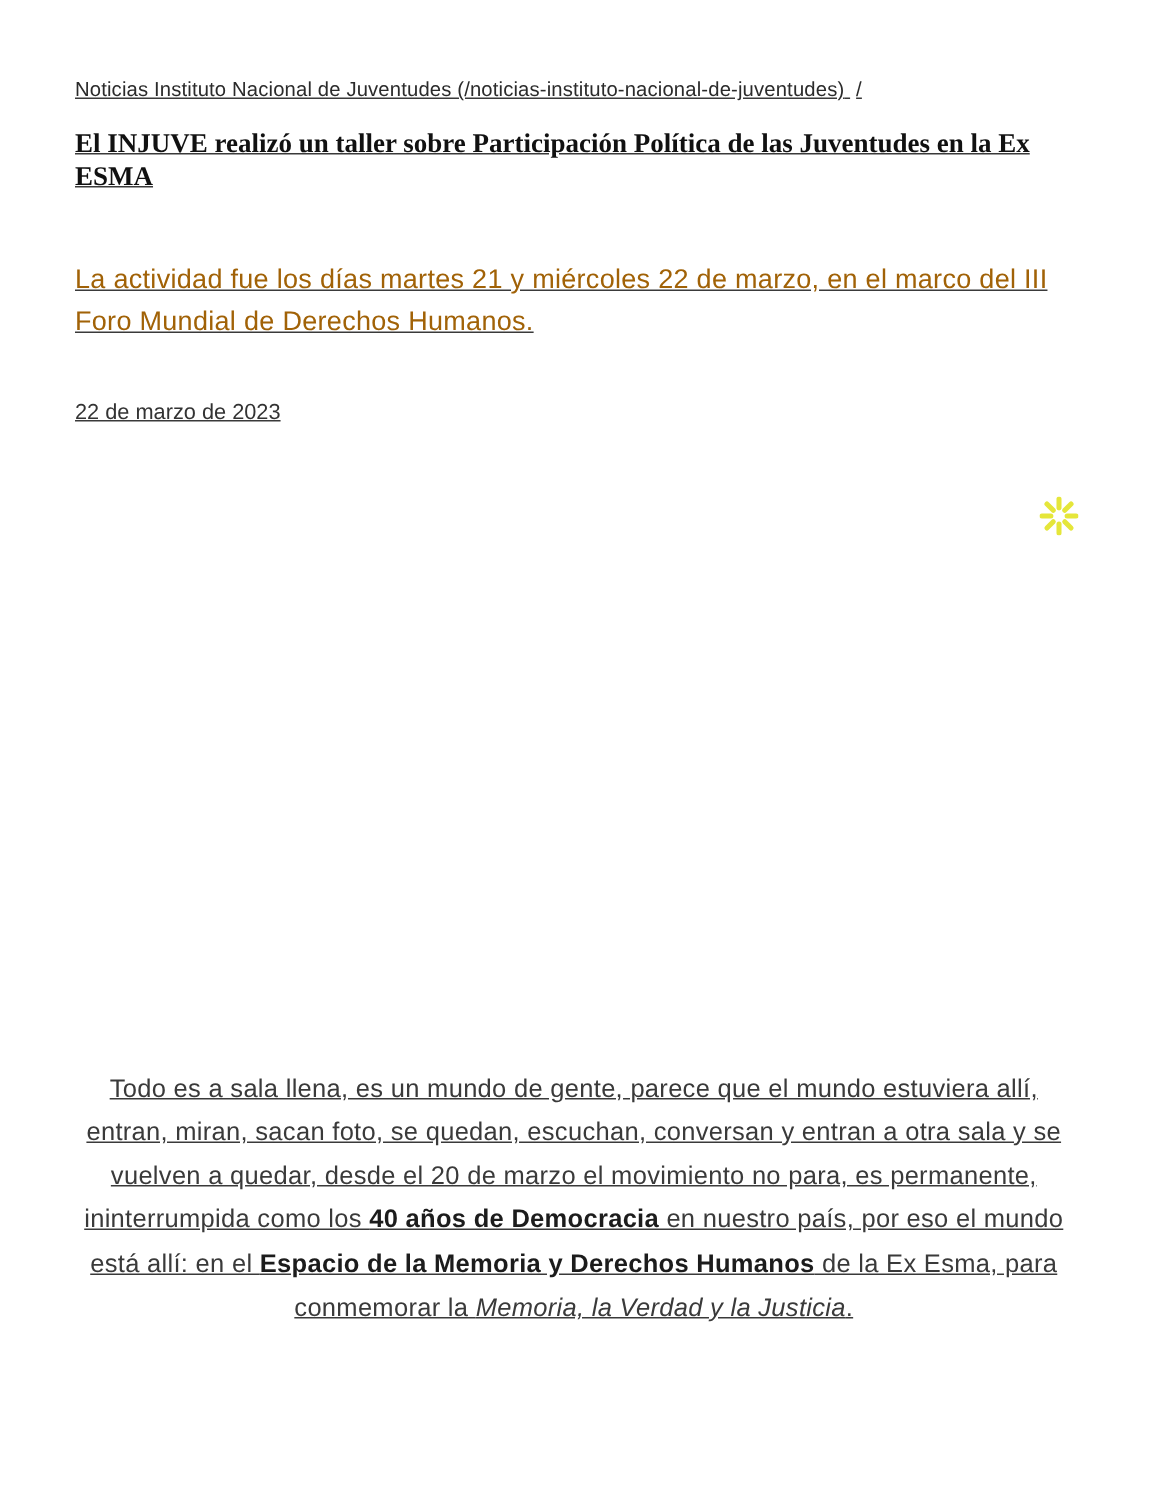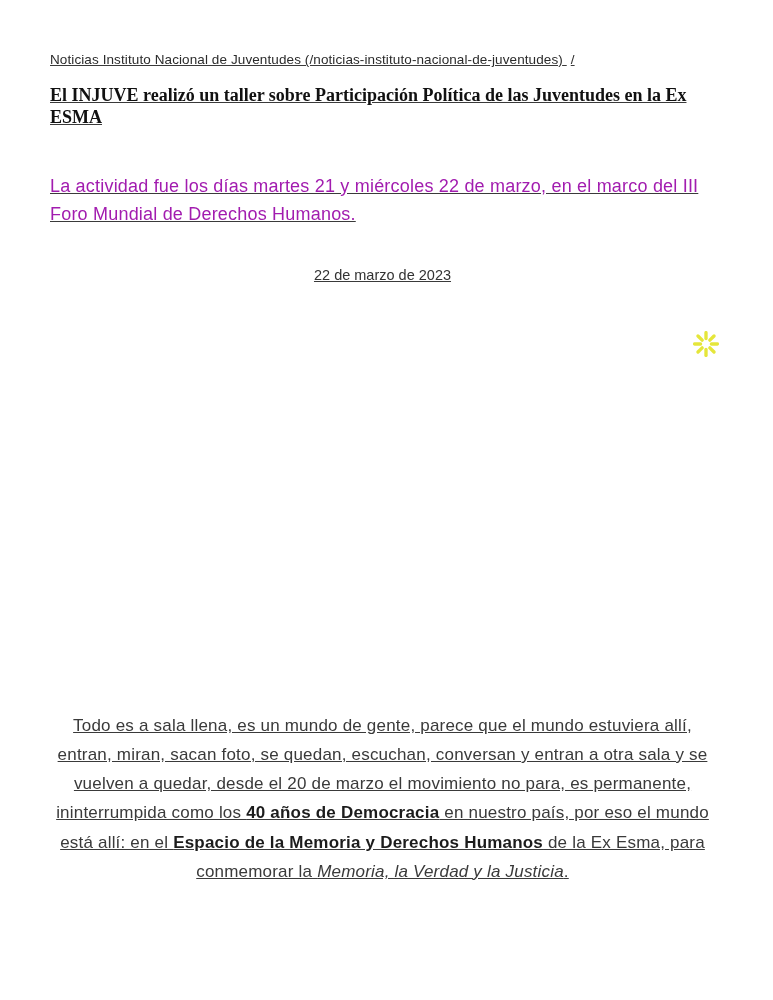--- a/index.html
+++ b/index.html
@@ -41,31 +41,30 @@
     font-weight:700;
     font-size:18px;
     line-height:1.22;
     color:var(--title-color);
     margin-bottom:18px;
     max-width:690px;
   }
   p.lede{
     font-size:18px;
     line-height:1.55;
-    color:#a21caf;
+    color:#a16207;
     max-width:670px;
     margin-bottom:38px;
     letter-spacing:.2px;
     margin-top:44px;
   }
   p.date{
     font-size:14.5px;
     color:#333333;
     margin-bottom:22px;
-    text-align:center;
   }
   .media-placeholder{
     position:relative;
     height:386px;
     width:100%;
     margin-bottom:20px;
   }
   .spinner{
     position:absolute;
     top:26px;

